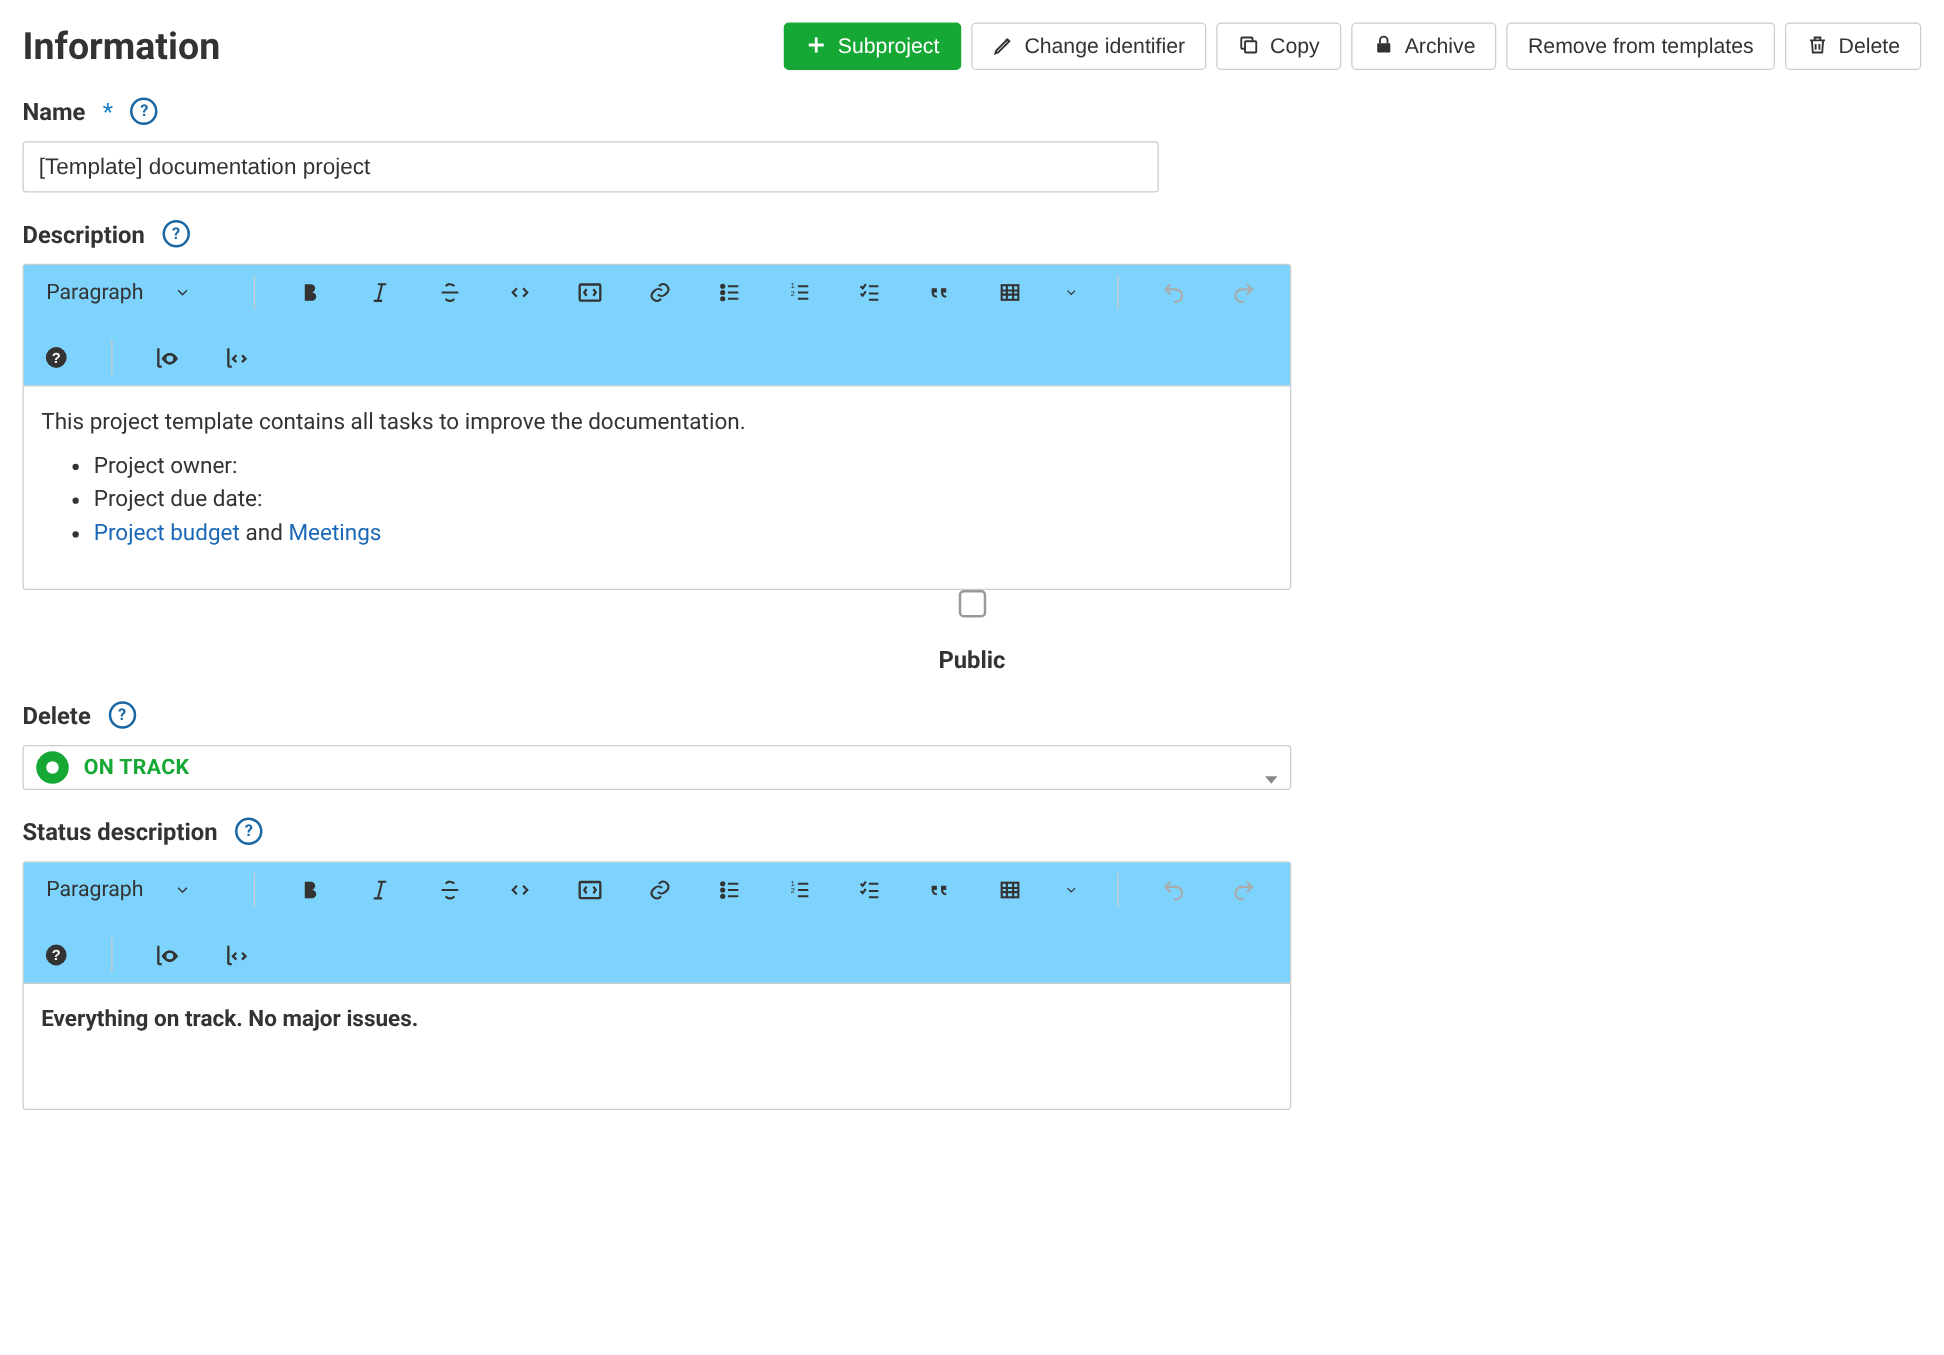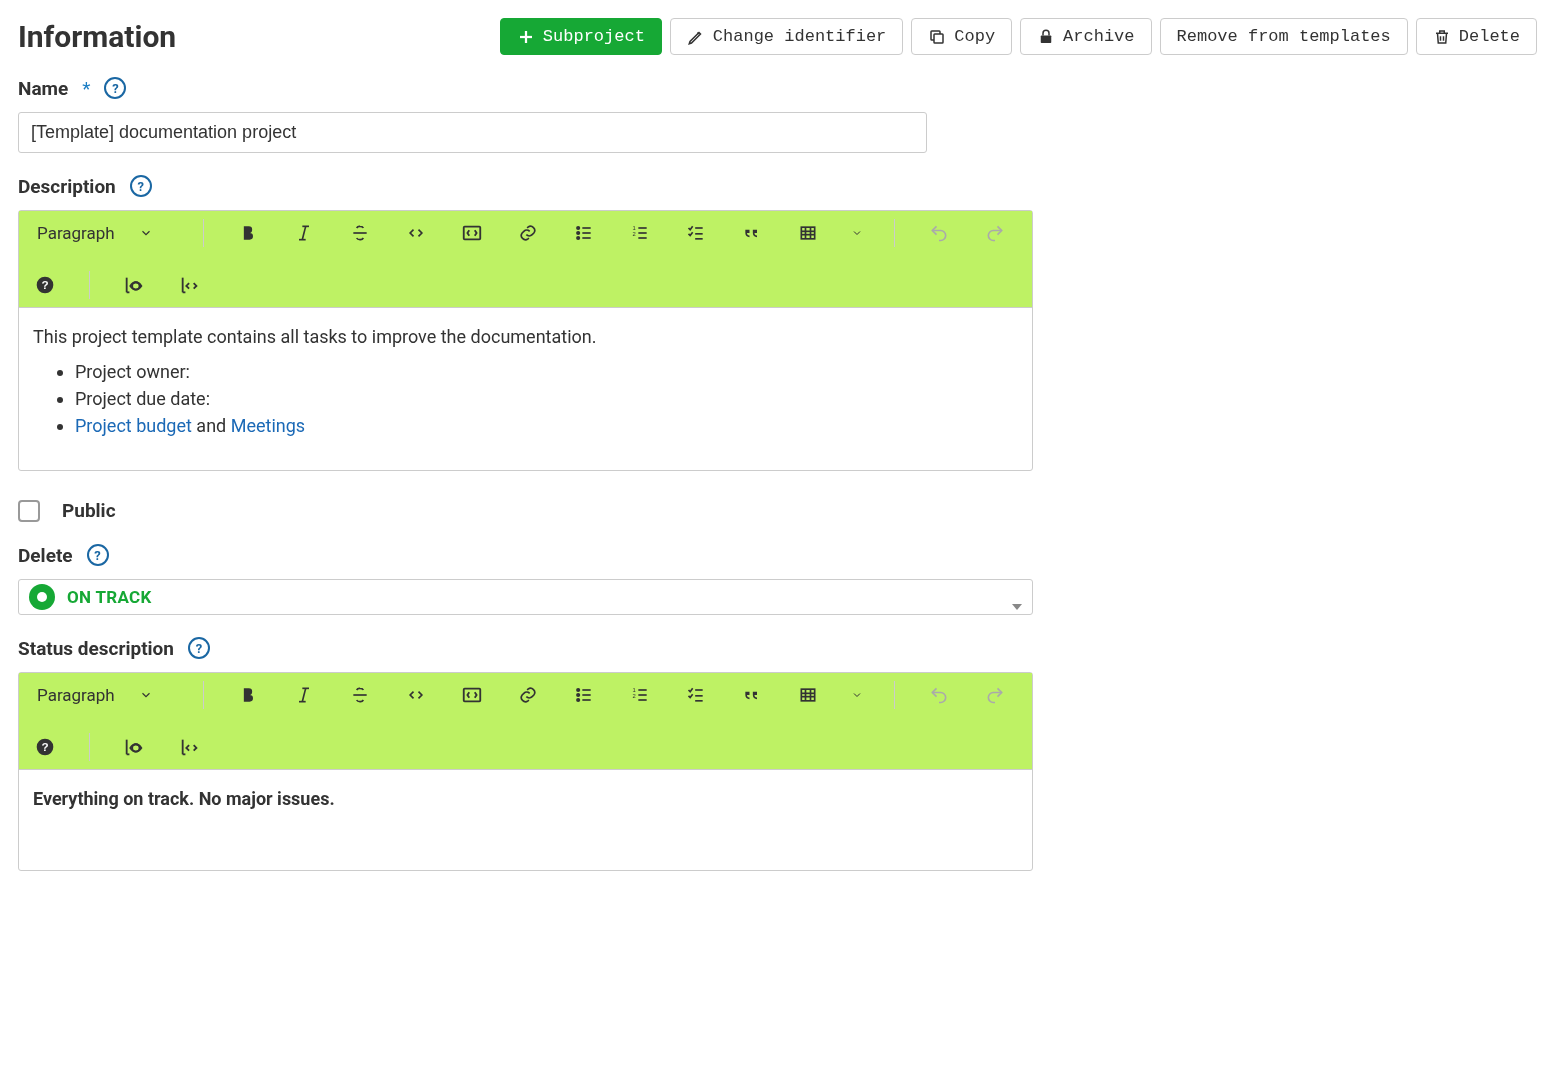--- a/index.html
+++ b/index.html
@@ -22,31 +22,30 @@
     font-weight: 700;
     color: #333;
     margin: 0;
   }
   .action-buttons {
     display: flex;
     gap: 8px;
   }
   .btn {
     display: inline-flex;
-    align-items: center;
+    align-items: flex-start;
     gap: 8px;
     padding: 8px 16px;
     border: 1px solid #ccc;
     border-radius: 4px;
     background: #fff;
     font-size: 17px;
     color: #333;
     cursor: pointer;
     white-space: nowrap;
-    font-family: Liberation Mono, monospace;
   }
   .btn-primary {
     background: #16a835;
     border-color: #16a835;
     color: #fff;
     font-weight: 500;
   }
   .btn .icon { display: inline-flex; }
   .field-label {
     font-weight: 700;
@@ -85,21 +84,21 @@
     max-width: 100%;
     border: 1px solid #ccc;
     border-radius: 3px;
     background: #fff;
   }
   .toolbar {
     display: flex;
     align-items: center;
     padding: 6px 8px;
     border-bottom: 1px solid #ccc;
-    background: #bef264;
+    background: #7dd3fc;
     gap: 20px;
     flex-wrap: wrap;
   }
   .tb-sep {
     width: 1px;
     height: 28px;
     background: #ccc;
     margin: 0 6px;
   }
   .tb-btn {
@@ -132,21 +131,21 @@
     min-height: 80px;
   }
   .editor-content p { margin: 0 0 14px 0; }
   .editor-content ul { margin: 0; padding-left: 42px; }
   .editor-content li { margin-bottom: 6px; }
   .editor-content a { color: #1b69b6; text-decoration: none; }
   .checkbox-row {
     display: flex;
     align-items: center;
     gap: 22px;
-    margin-top: 28px;
+    flex-direction: column;
   }
   .checkbox {
     width: 22px;
     height: 22px;
     border: 2px solid #999;
     border-radius: 4px;
     cursor: pointer;
     background: #fff;
   }
   .checkbox-label {

